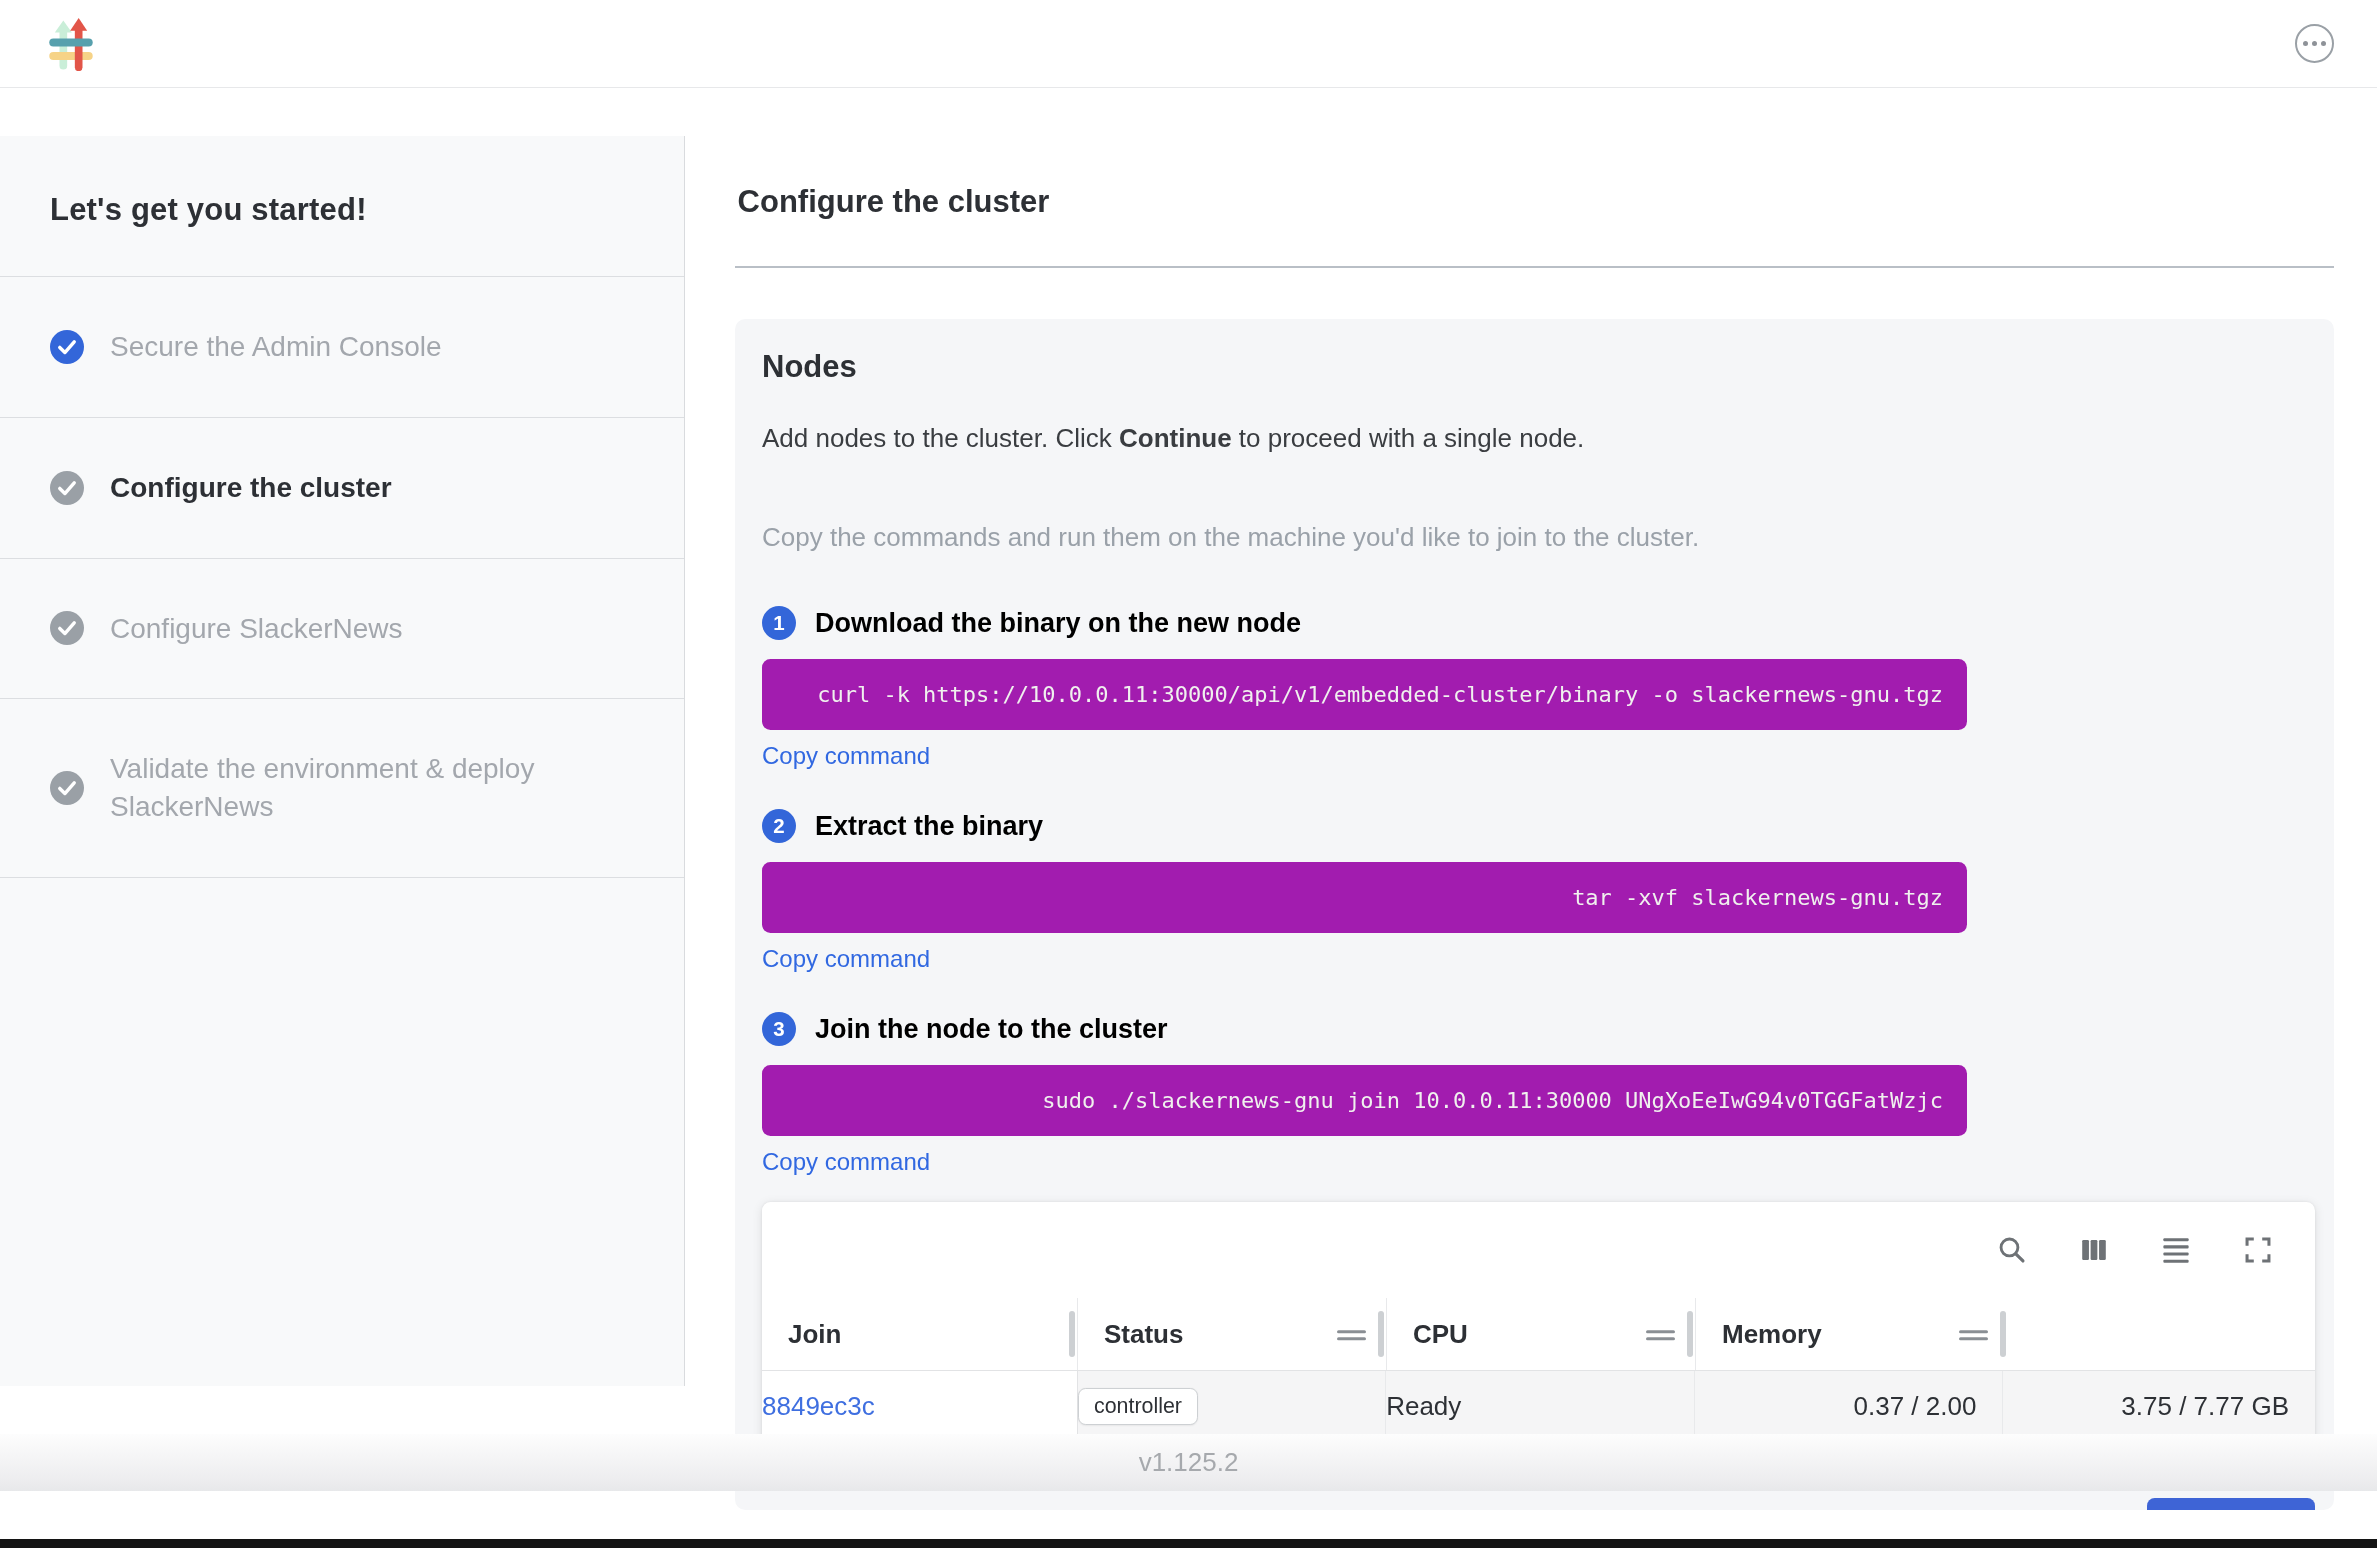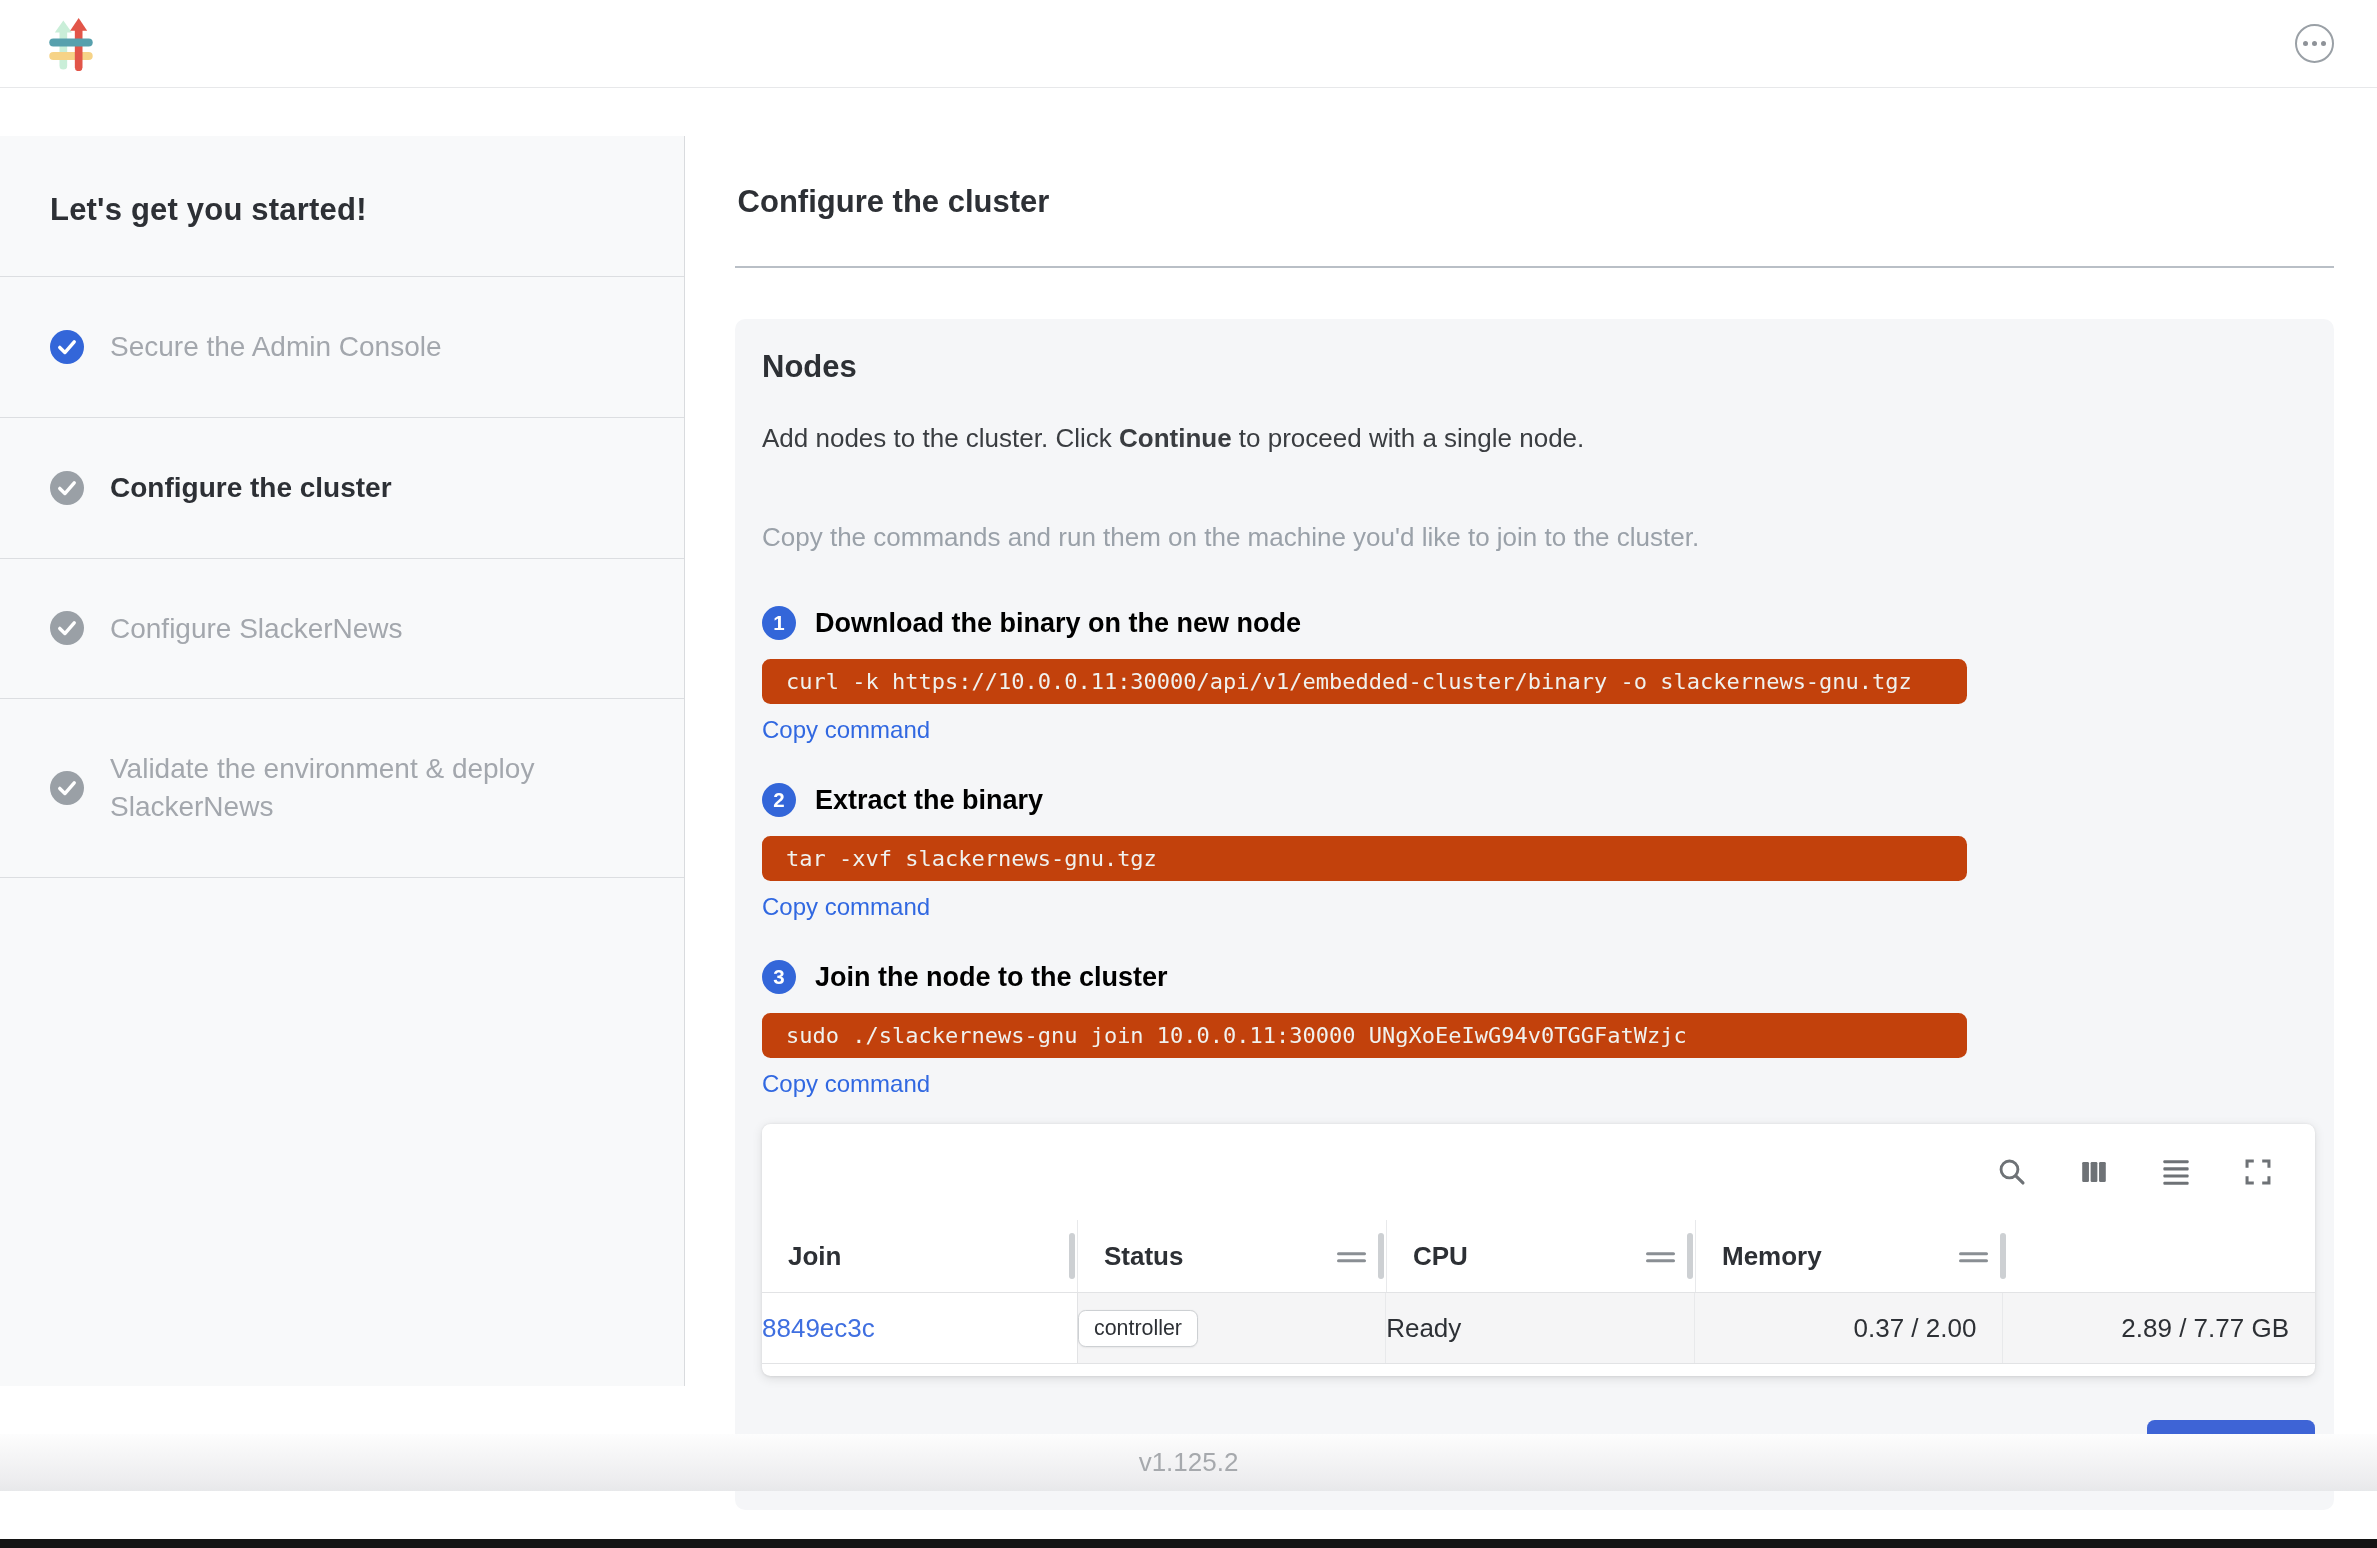--- a/index.html
+++ b/index.html
@@ -56,23 +56,23 @@
   .muted  { margin:68px 0 0; font-size:26px; color:#9aa1a9; }
 
   .step-head { margin-top:53px; display:flex; align-items:center; gap:19px; }
   .step-num {
     flex:0 0 34px; width:34px; height:34px; border-radius:50%; background:#3366d9;
     color:#ffffff; font-size:20.5px; font-weight:bold;
     display:flex; align-items:center; justify-content:center;
   }
   .step-label { font-size:27px; font-weight:bold; color:#000000; }
   .code {
-    margin-top:19px; width:1205px; background:#c2410c; border-radius:8.5px;
-    padding:10px 24px; font-family:"DejaVu Sans Mono", monospace;
-    font-size:22px; color:#f0f1ee; white-space:nowrap; overflow:hidden;
+    margin-top:19px; width:1205px; background:#a21caf; border-radius:8.5px;
+    padding:23px 24px; font-family:"DejaVu Sans Mono", monospace;
+    font-size:22px; color:#f0f1ee; white-space:nowrap; overflow:hidden;text-align:right;
   }
   .copy-link {
     display:inline-block; margin-top:12px; font-size:24px; color:#3168e1;
     cursor:pointer; text-decoration:none;
   }
   .step-gap { margin-top:39px; }
 
   
   .table-card {
     margin-top:26px; background:#ffffff; border-radius:8.5px;
@@ -291,21 +291,21 @@
 
           <div class="trow">
             <div class="td col-name">
               <a class="node-link">8849ec3c</a>
             </div>
             <div class="td col-role">
               <span class="chip">controller</span>
             </div>
             <div class="td col-status">Ready</div>
             <div class="td col-cpu num">0.37 / 2.00</div>
-            <div class="td col-mem num">2.89 / 7.77 GB</div>
+            <div class="td col-mem num">3.75 / 7.77 GB</div>
           </div>
         </div>
 
         <div class="continue-row">
           <button class="continue-btn">Continue</button>
         </div>
       </section>
     </main>
   </div>
 

